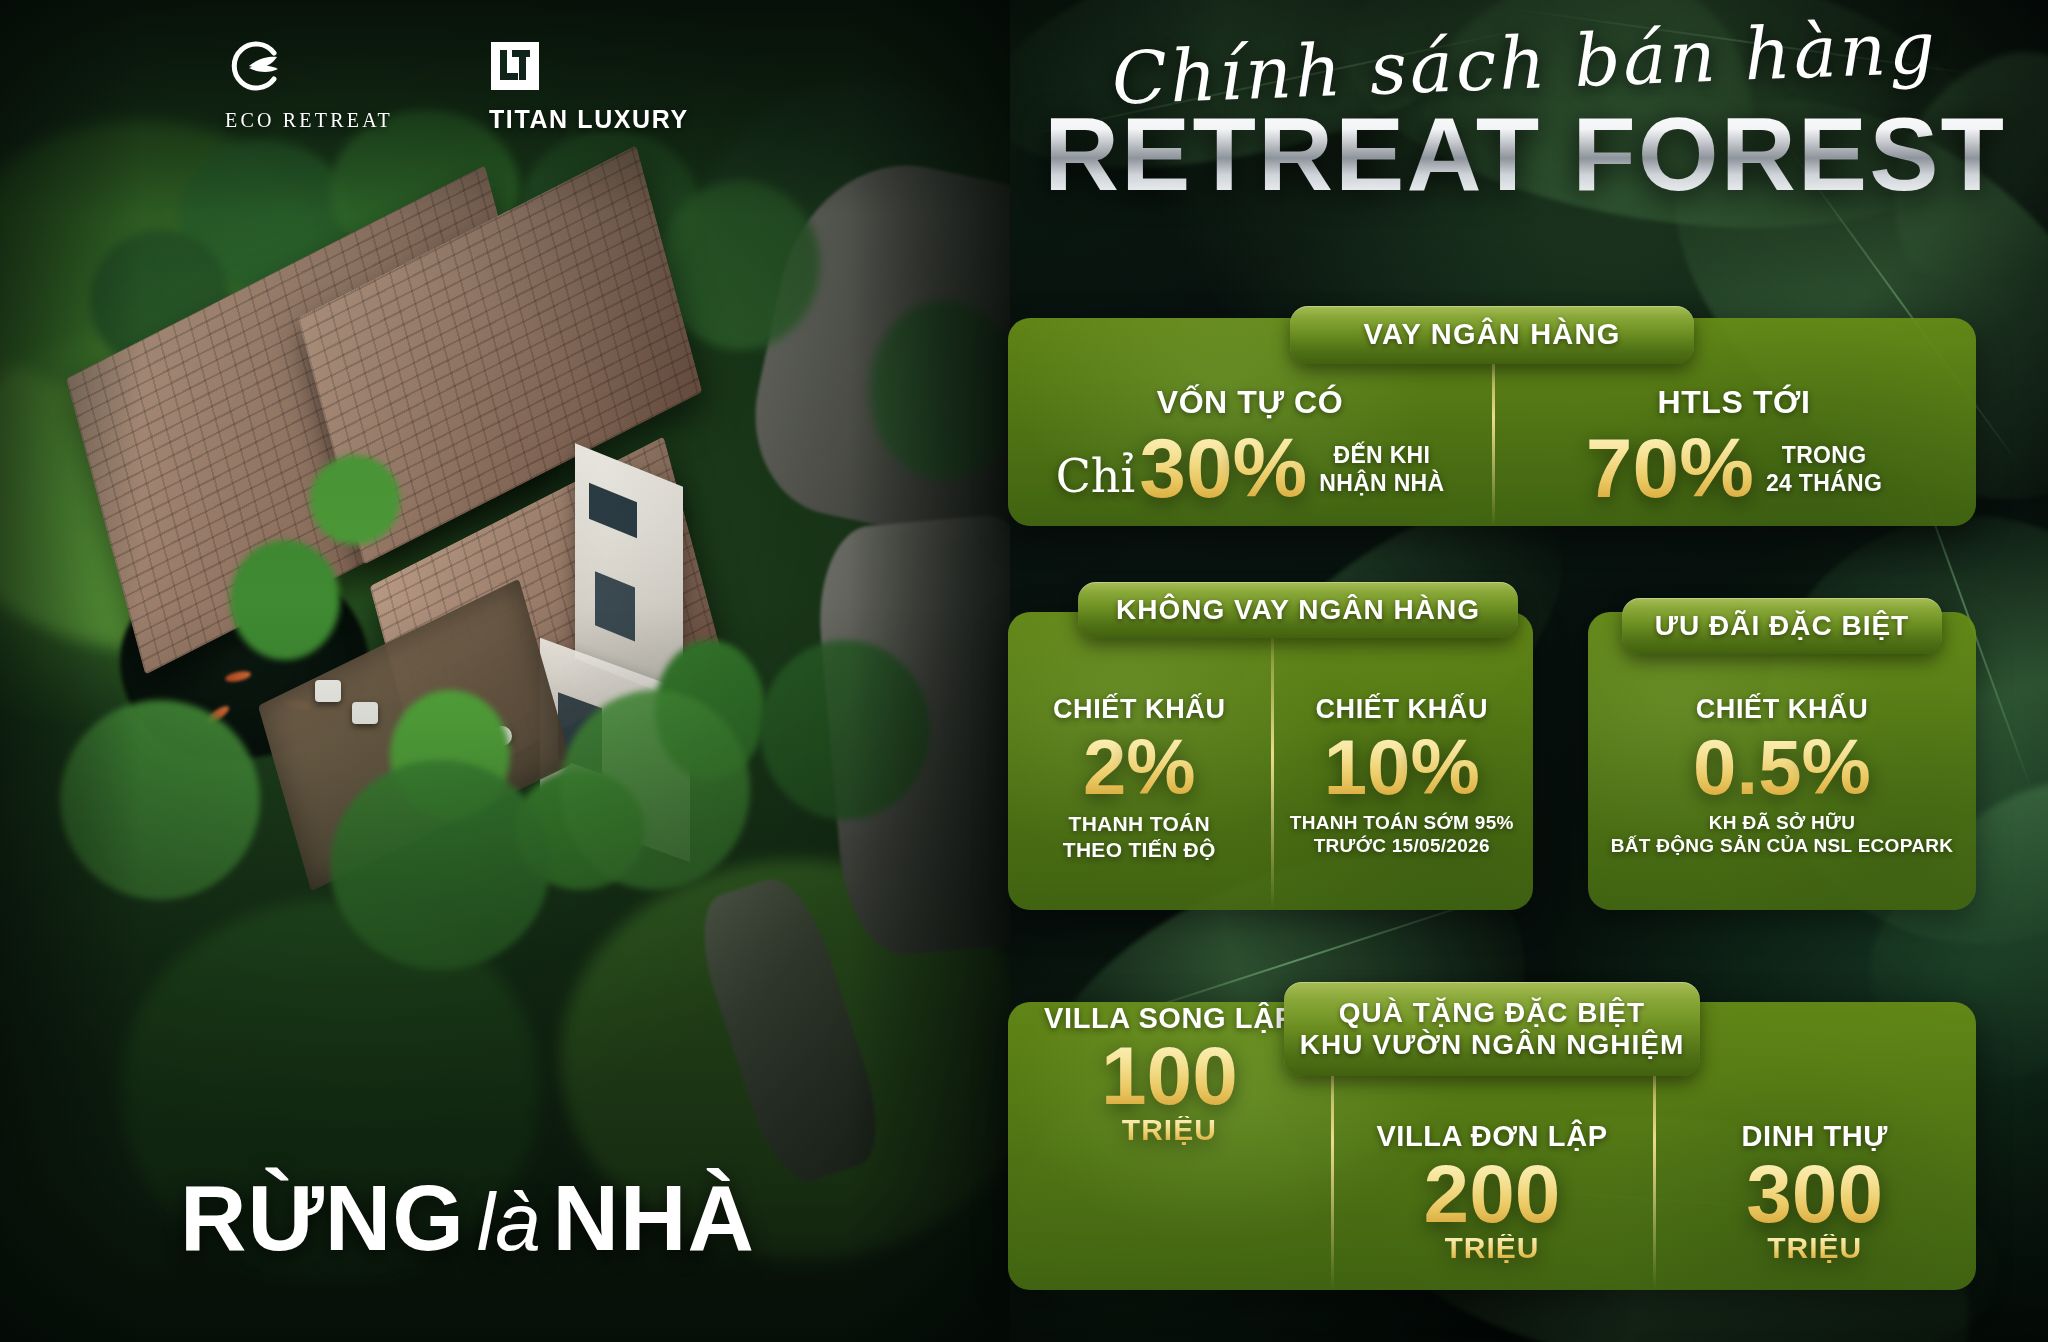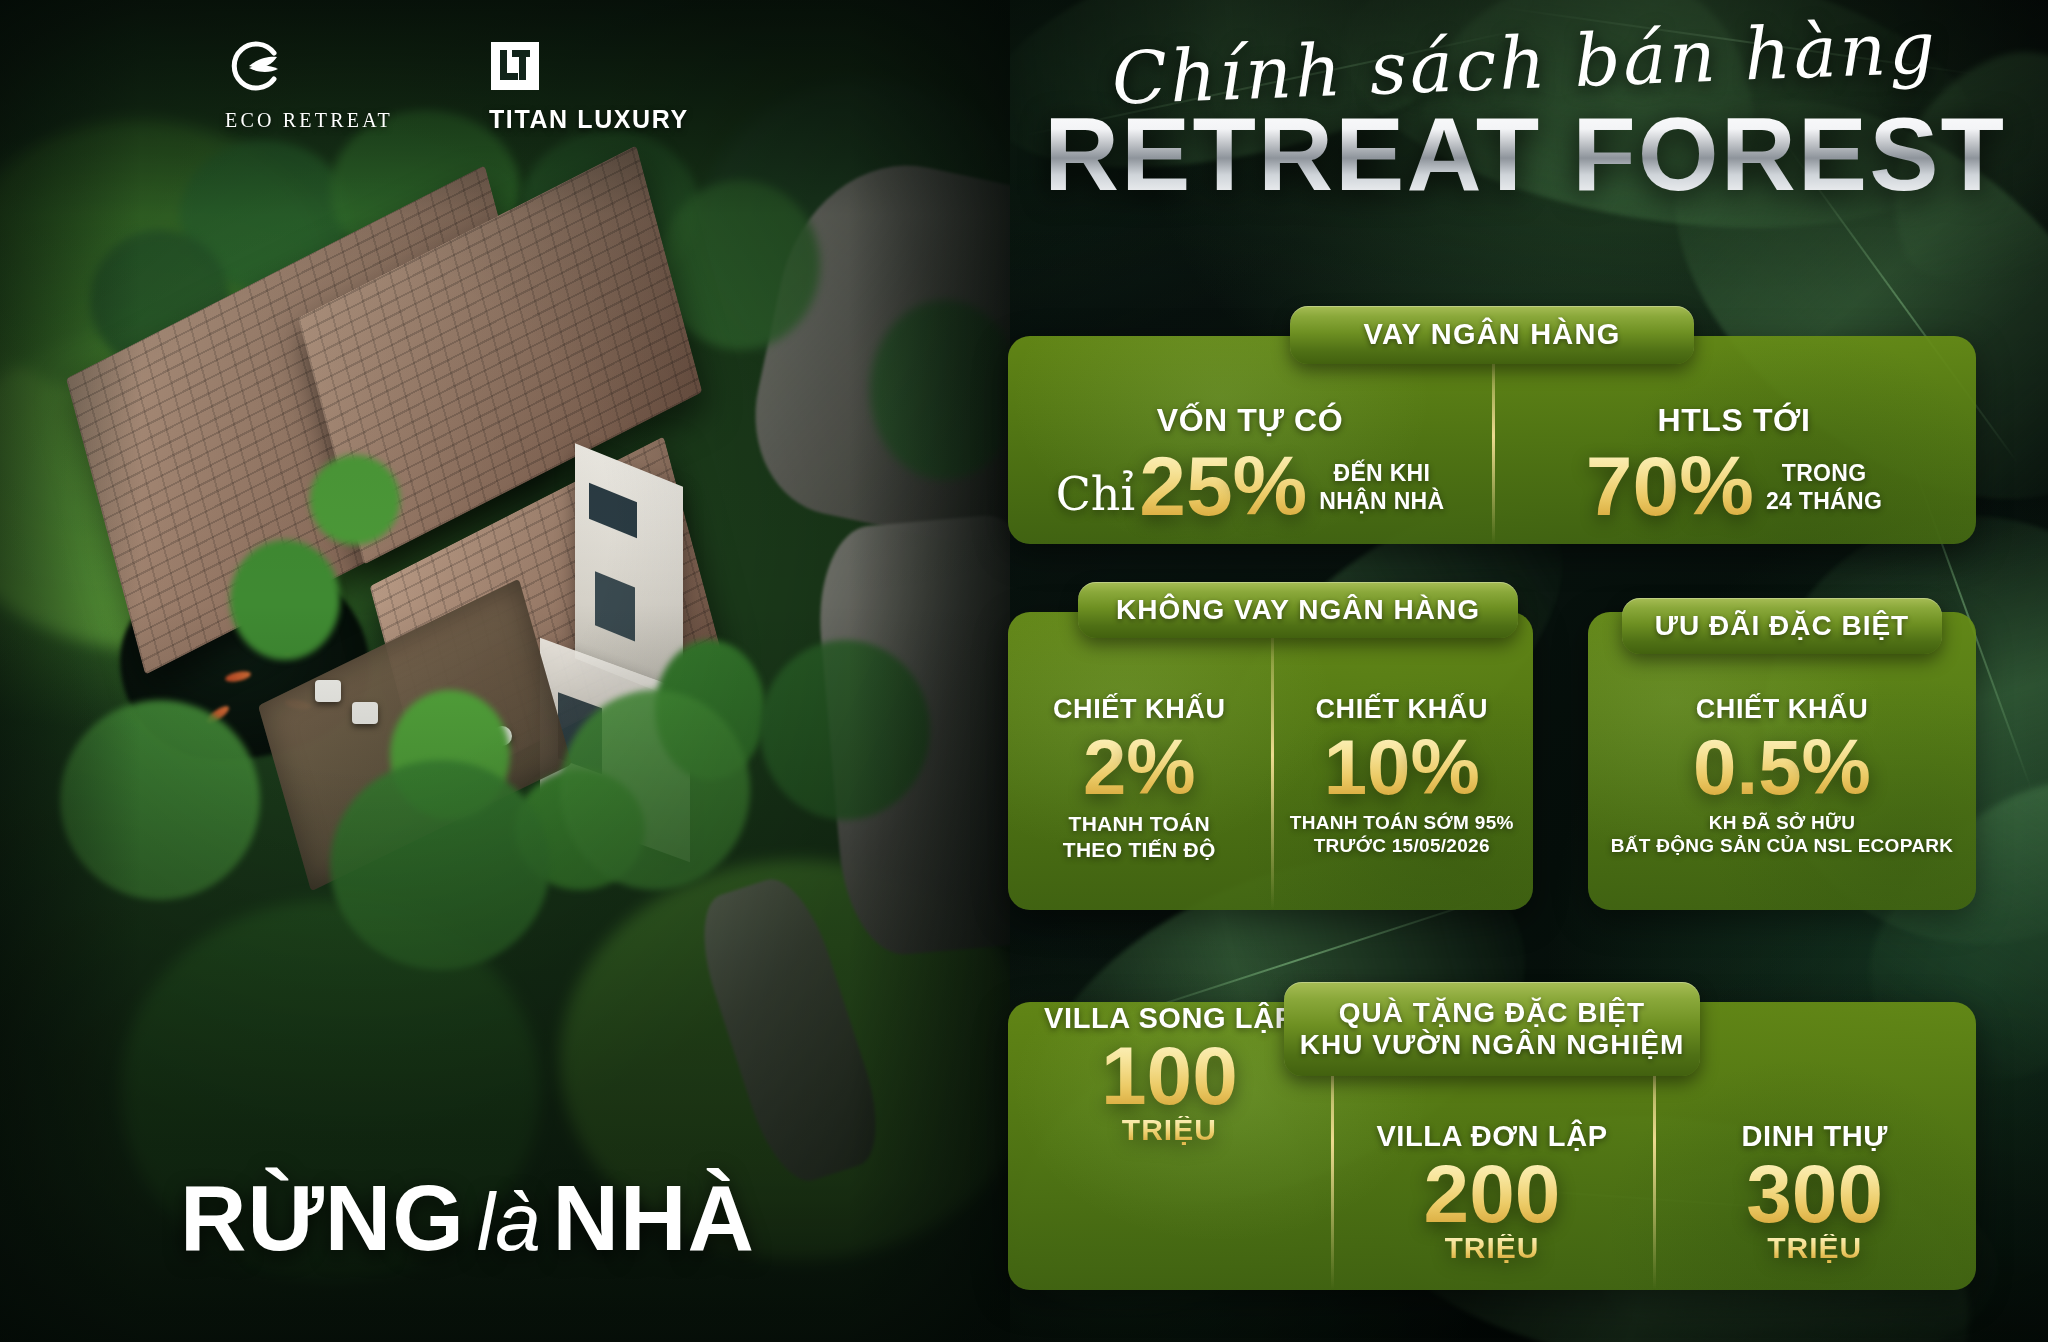--- a/index.html
+++ b/index.html
@@ -329,27 +329,27 @@
       <div class="titan-name">TITAN LUXURY</div>
     </div>
 
   </div>
 
   <div id="headline">
     <div class="script">Chính sách bán hàng</div>
     <div class="bigtitle">RETREAT FOREST</div>
   </div>
 
-  <div class="panel" style="left:1008px; top:336px; width:968px; height:208px;">
+  <div class="panel" style="left:1008px; top:318px; width:968px; height:208px;">
     <div class="cols">
       <div class="col" style="padding-top:66px;">
         <div class="cap" style="font-size:32px;">VỐN TỰ CÓ</div>
         <div class="inline-row" style="margin-top:4px;">
           <span class="chi">Chỉ</span>
-          <span class="gold" style="font-size:84px;">25</span>
+          <span class="gold" style="font-size:84px;">30</span>
           <span class="gold pct" style="font-size:84px;">%</span>
           <span style="display:inline-block; margin-left:12px; margin-bottom:12px;">
             <span class="sub" style="font-size:23px; display:block;">ĐẾN KHI</span>
             <span class="sub" style="font-size:23px; display:block;">NHẬN NHÀ</span>
           </span>
         </div>
       </div>
       <div class="divider" style="left:50%;"></div>
       <div class="col" style="padding-top:66px;">
         <div class="cap" style="font-size:32px;">HTLS TỚI</div>

